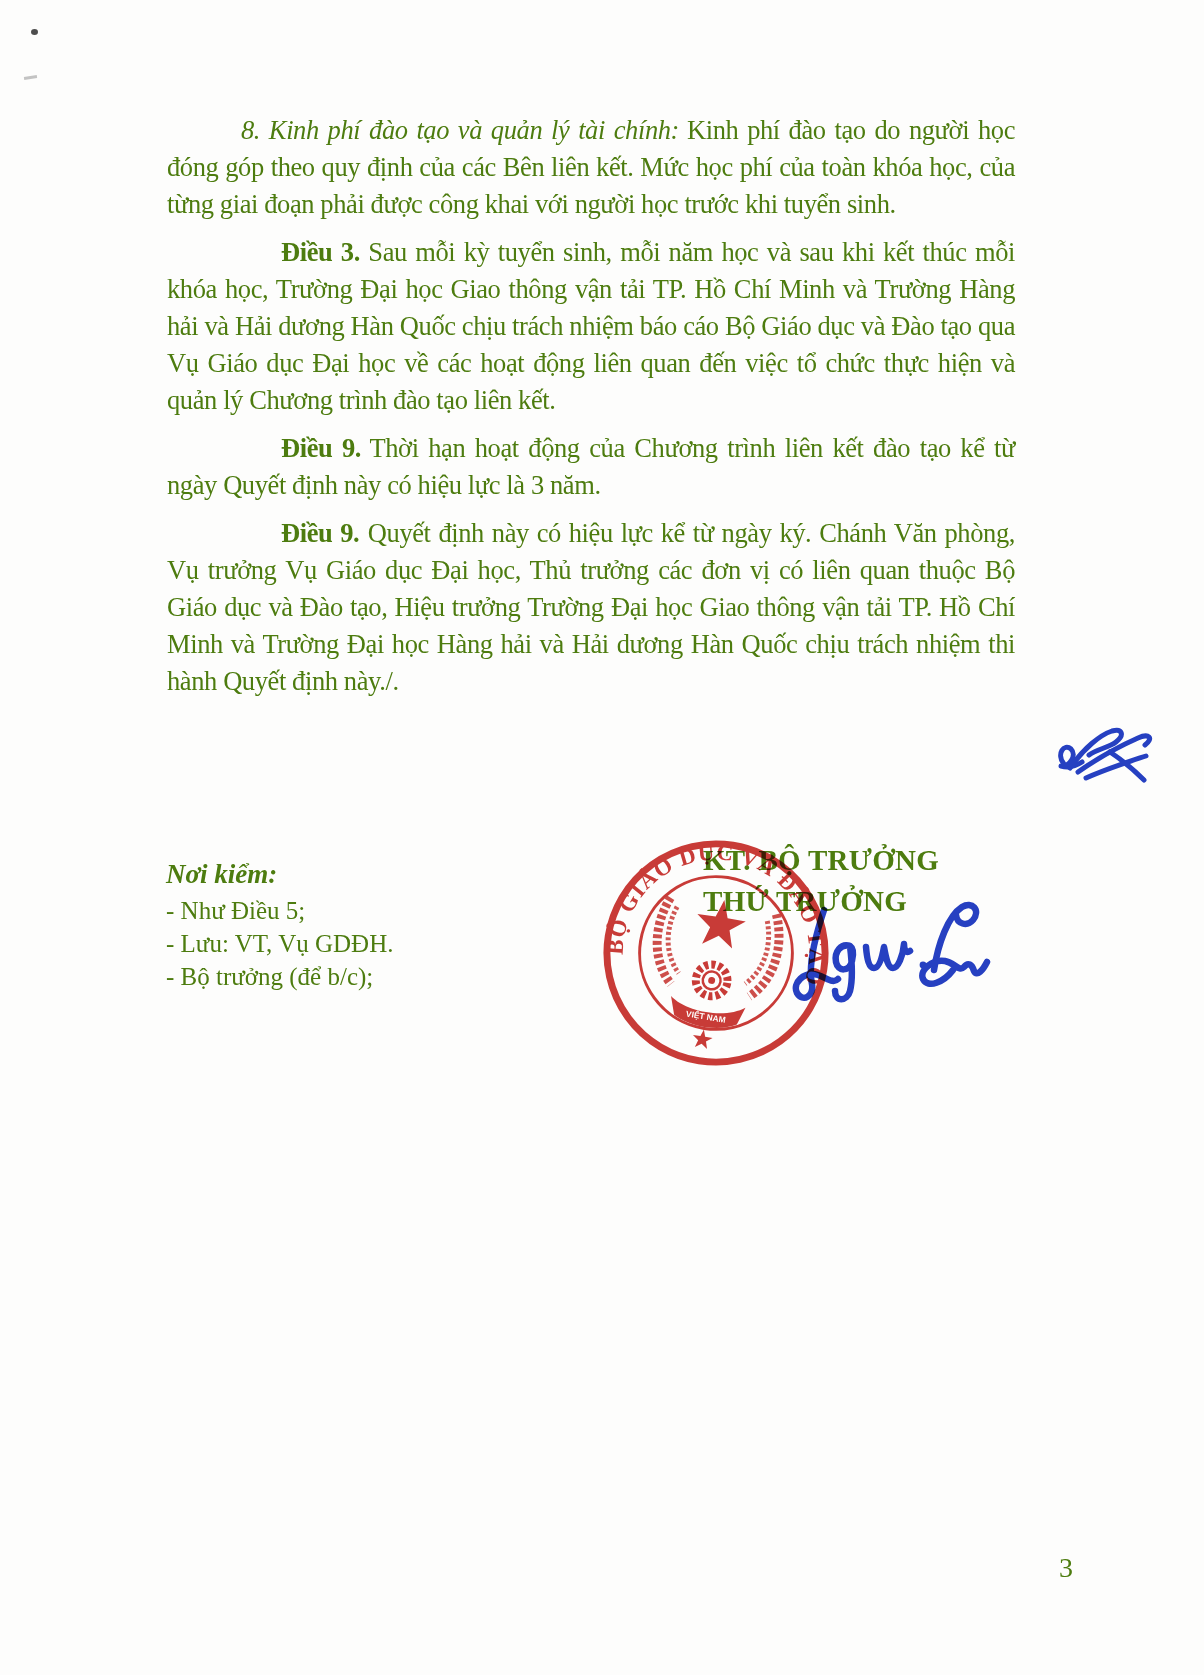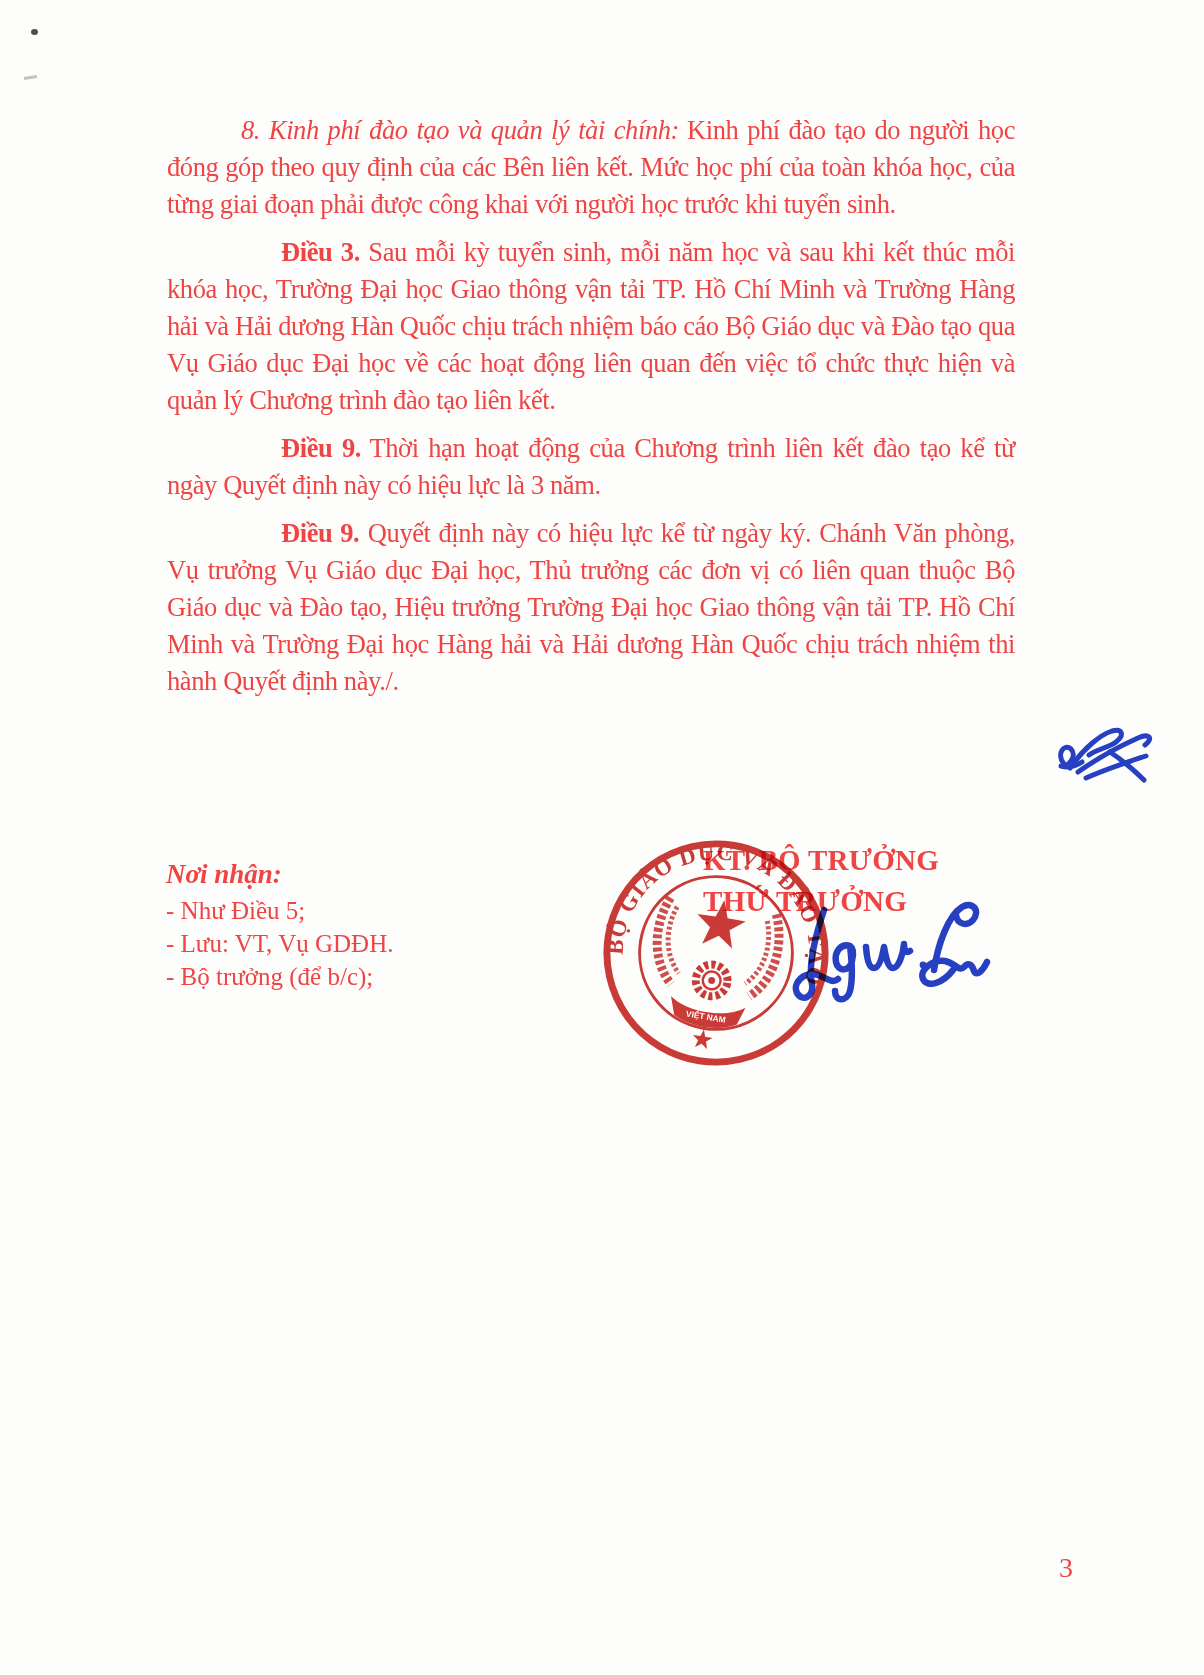--- a/index.html
+++ b/index.html
@@ -3,21 +3,21 @@
 <meta charset="utf-8">
 <style>
   html,body { margin:0; padding:0; background:#e8e8e8; }
   #page {
     position: relative;
     width: 1204px; height: 1675px;
     margin: 0 auto;
     background: #fdfdfc;
     overflow: hidden;
     font-family: "Liberation Serif", "DejaVu Serif", serif;
-    color: #ef4444;
+    color: #4d7c0f;
   }
   
   .content {
     position: absolute;
     left: 167px; top: 112px; width: 848px;
     font-size: 26.5px; line-height: 37px;
     text-align: justify;
     letter-spacing: -0.4px;
   }
   .para { margin: 0 0 11px 0; text-indent: 74px; }
@@ -85,21 +85,21 @@
     <g fill="none" stroke="#2640c4" stroke-width="5" stroke-linecap="round" stroke-linejoin="round">
       <path d="M 16,46 C 8,36 16,25 23,31 C 29,37 22,49 13,48 C 20,50 28,48 34,44"></path>
       <path d="M 22,50 C 36,30 52,17 64,13 C 74,10 77,17 68,24 C 60,30 49,31 41,37"></path>
       <path d="M 30,54 C 50,40 72,28 90,20 C 101,15 106,20 97,27"></path>
       <path d="M 38,60 C 58,51 80,44 98,38"></path>
       <path d="M 62,34 C 74,42 86,52 96,62"></path>
     </g>
   </svg>
 
   <div class="recipients">
-    <div class="title">Nơi nhận:</div>
+    <div class="title">Nơi kiểm:</div>
     <div>- Như Điều 5;</div>
     <div>- Lưu: VT, Vụ GDĐH.</div>
     <div>- Bộ trưởng (để b/c);</div>
   </div>
 
   <div class="sign-head">
     <div>KT. BỘ TRƯỞNG</div>
     <div>THỨ TRƯỞNG</div>
   </div>
 

